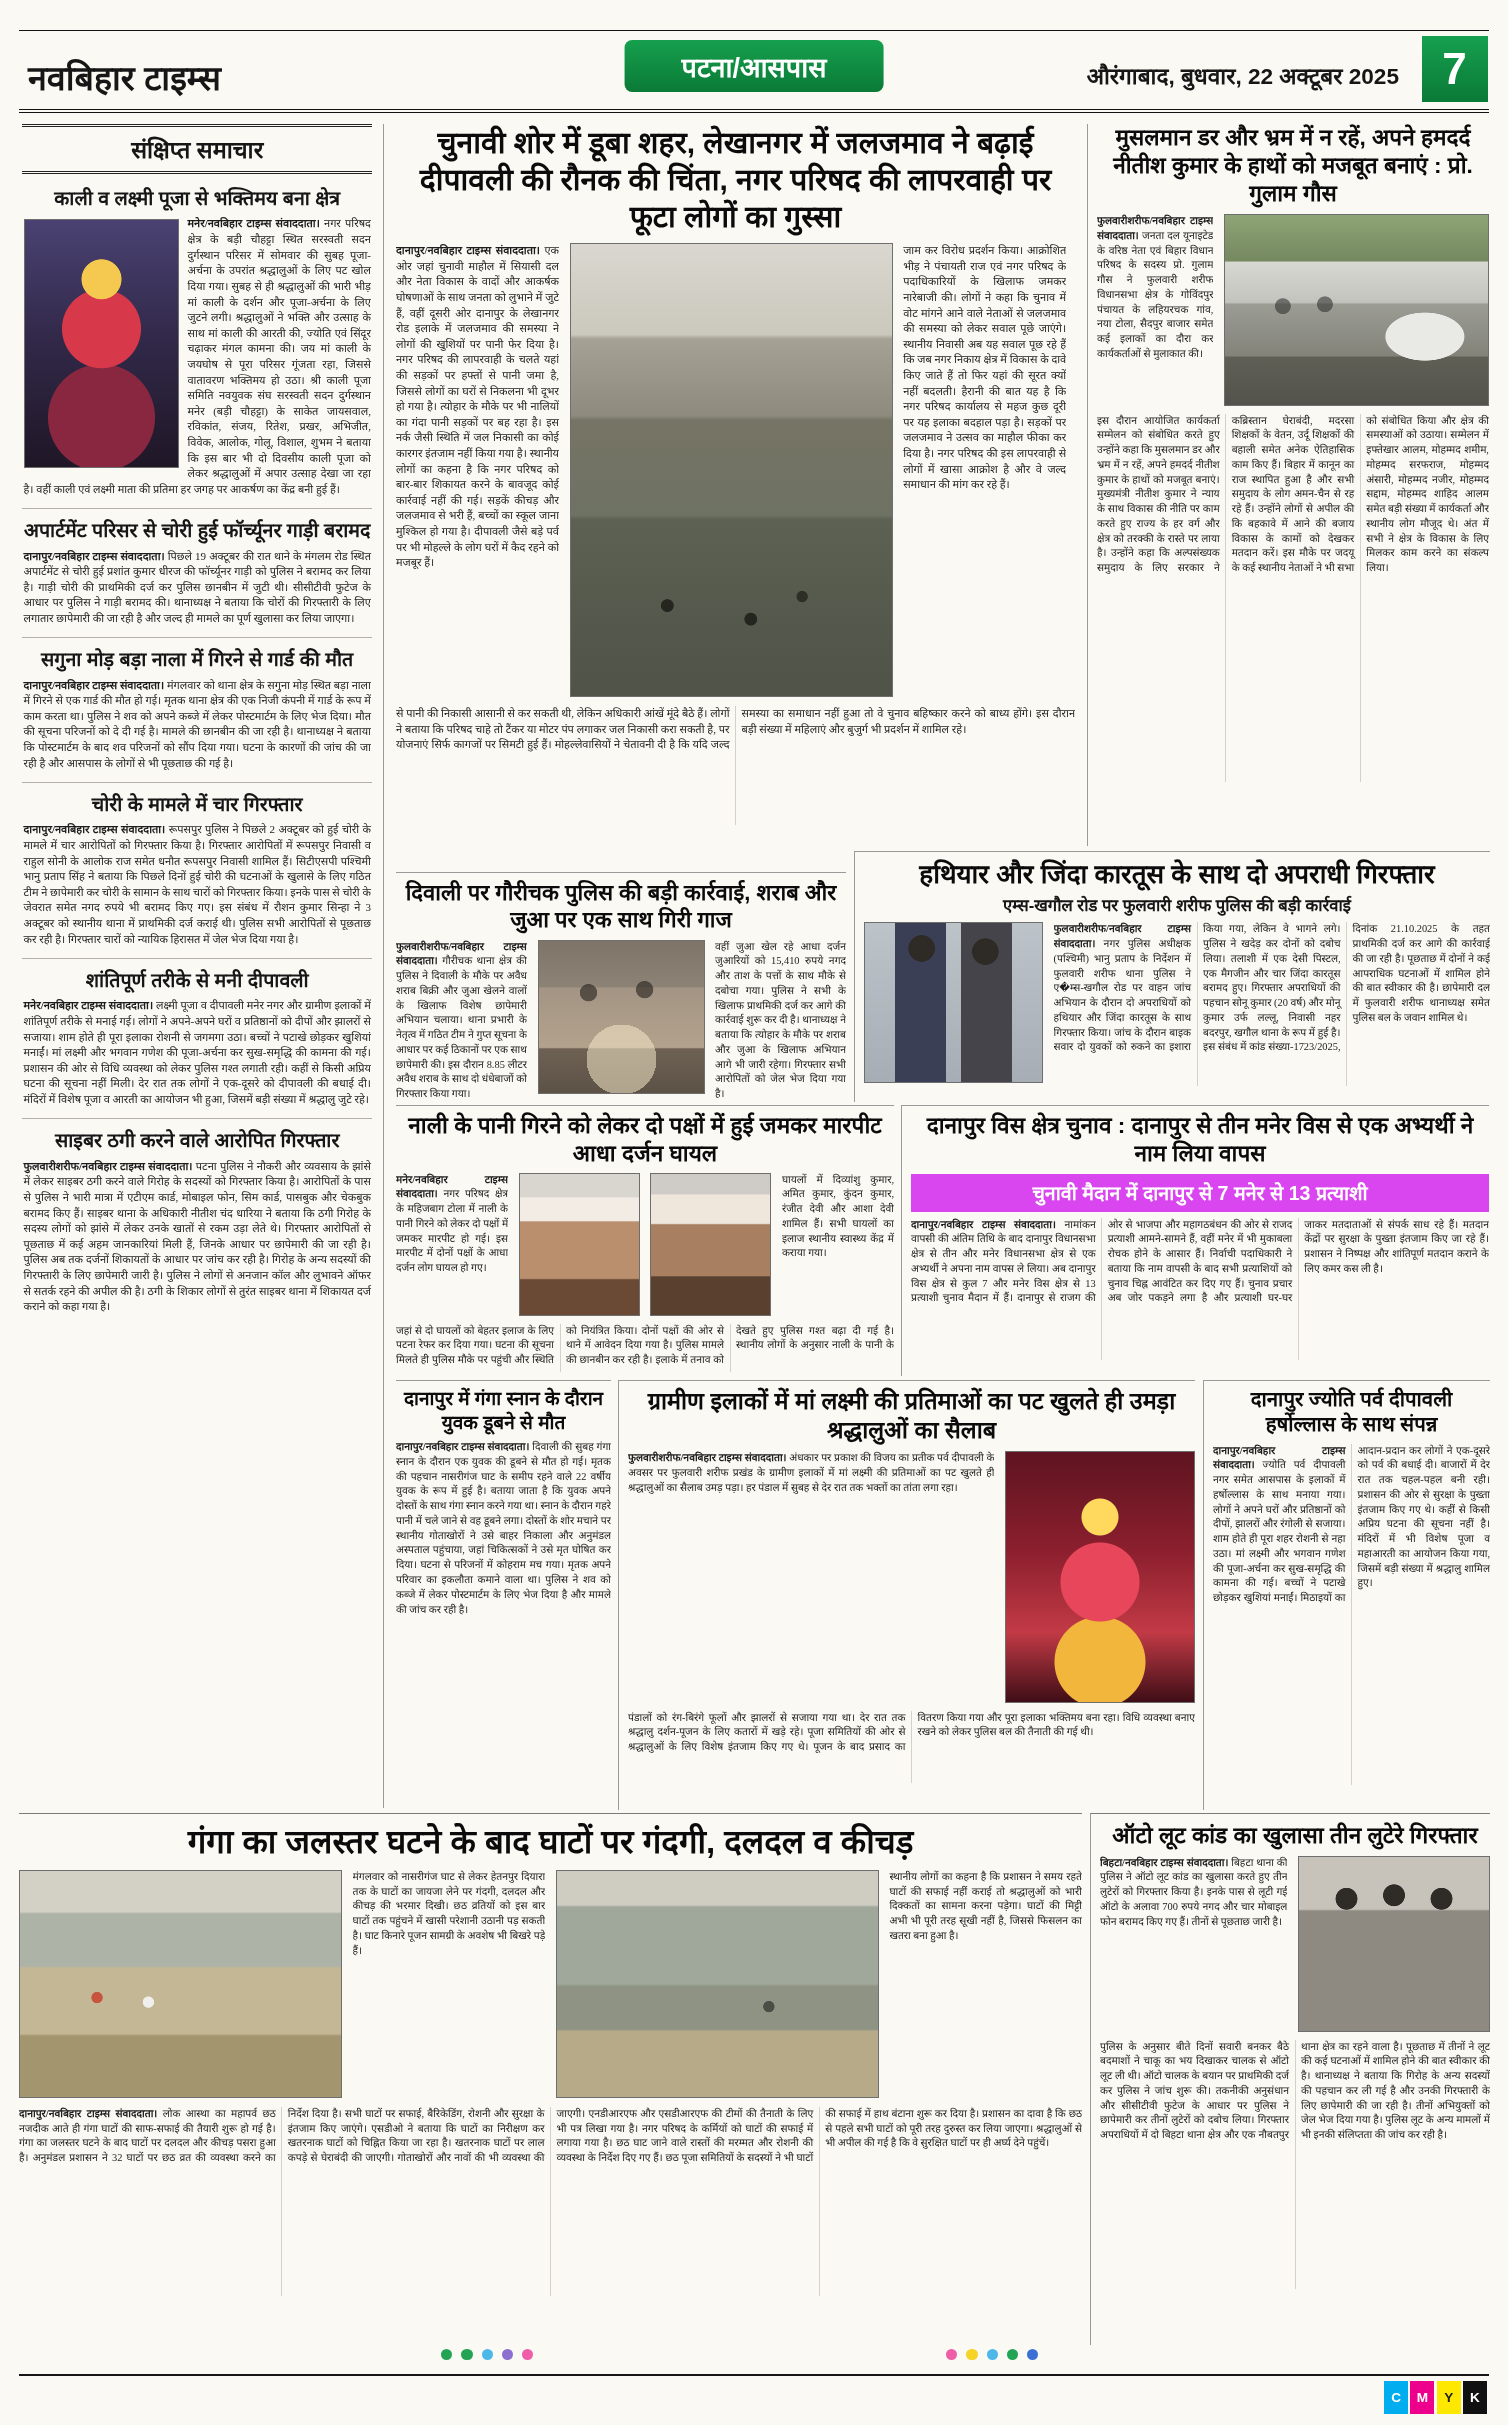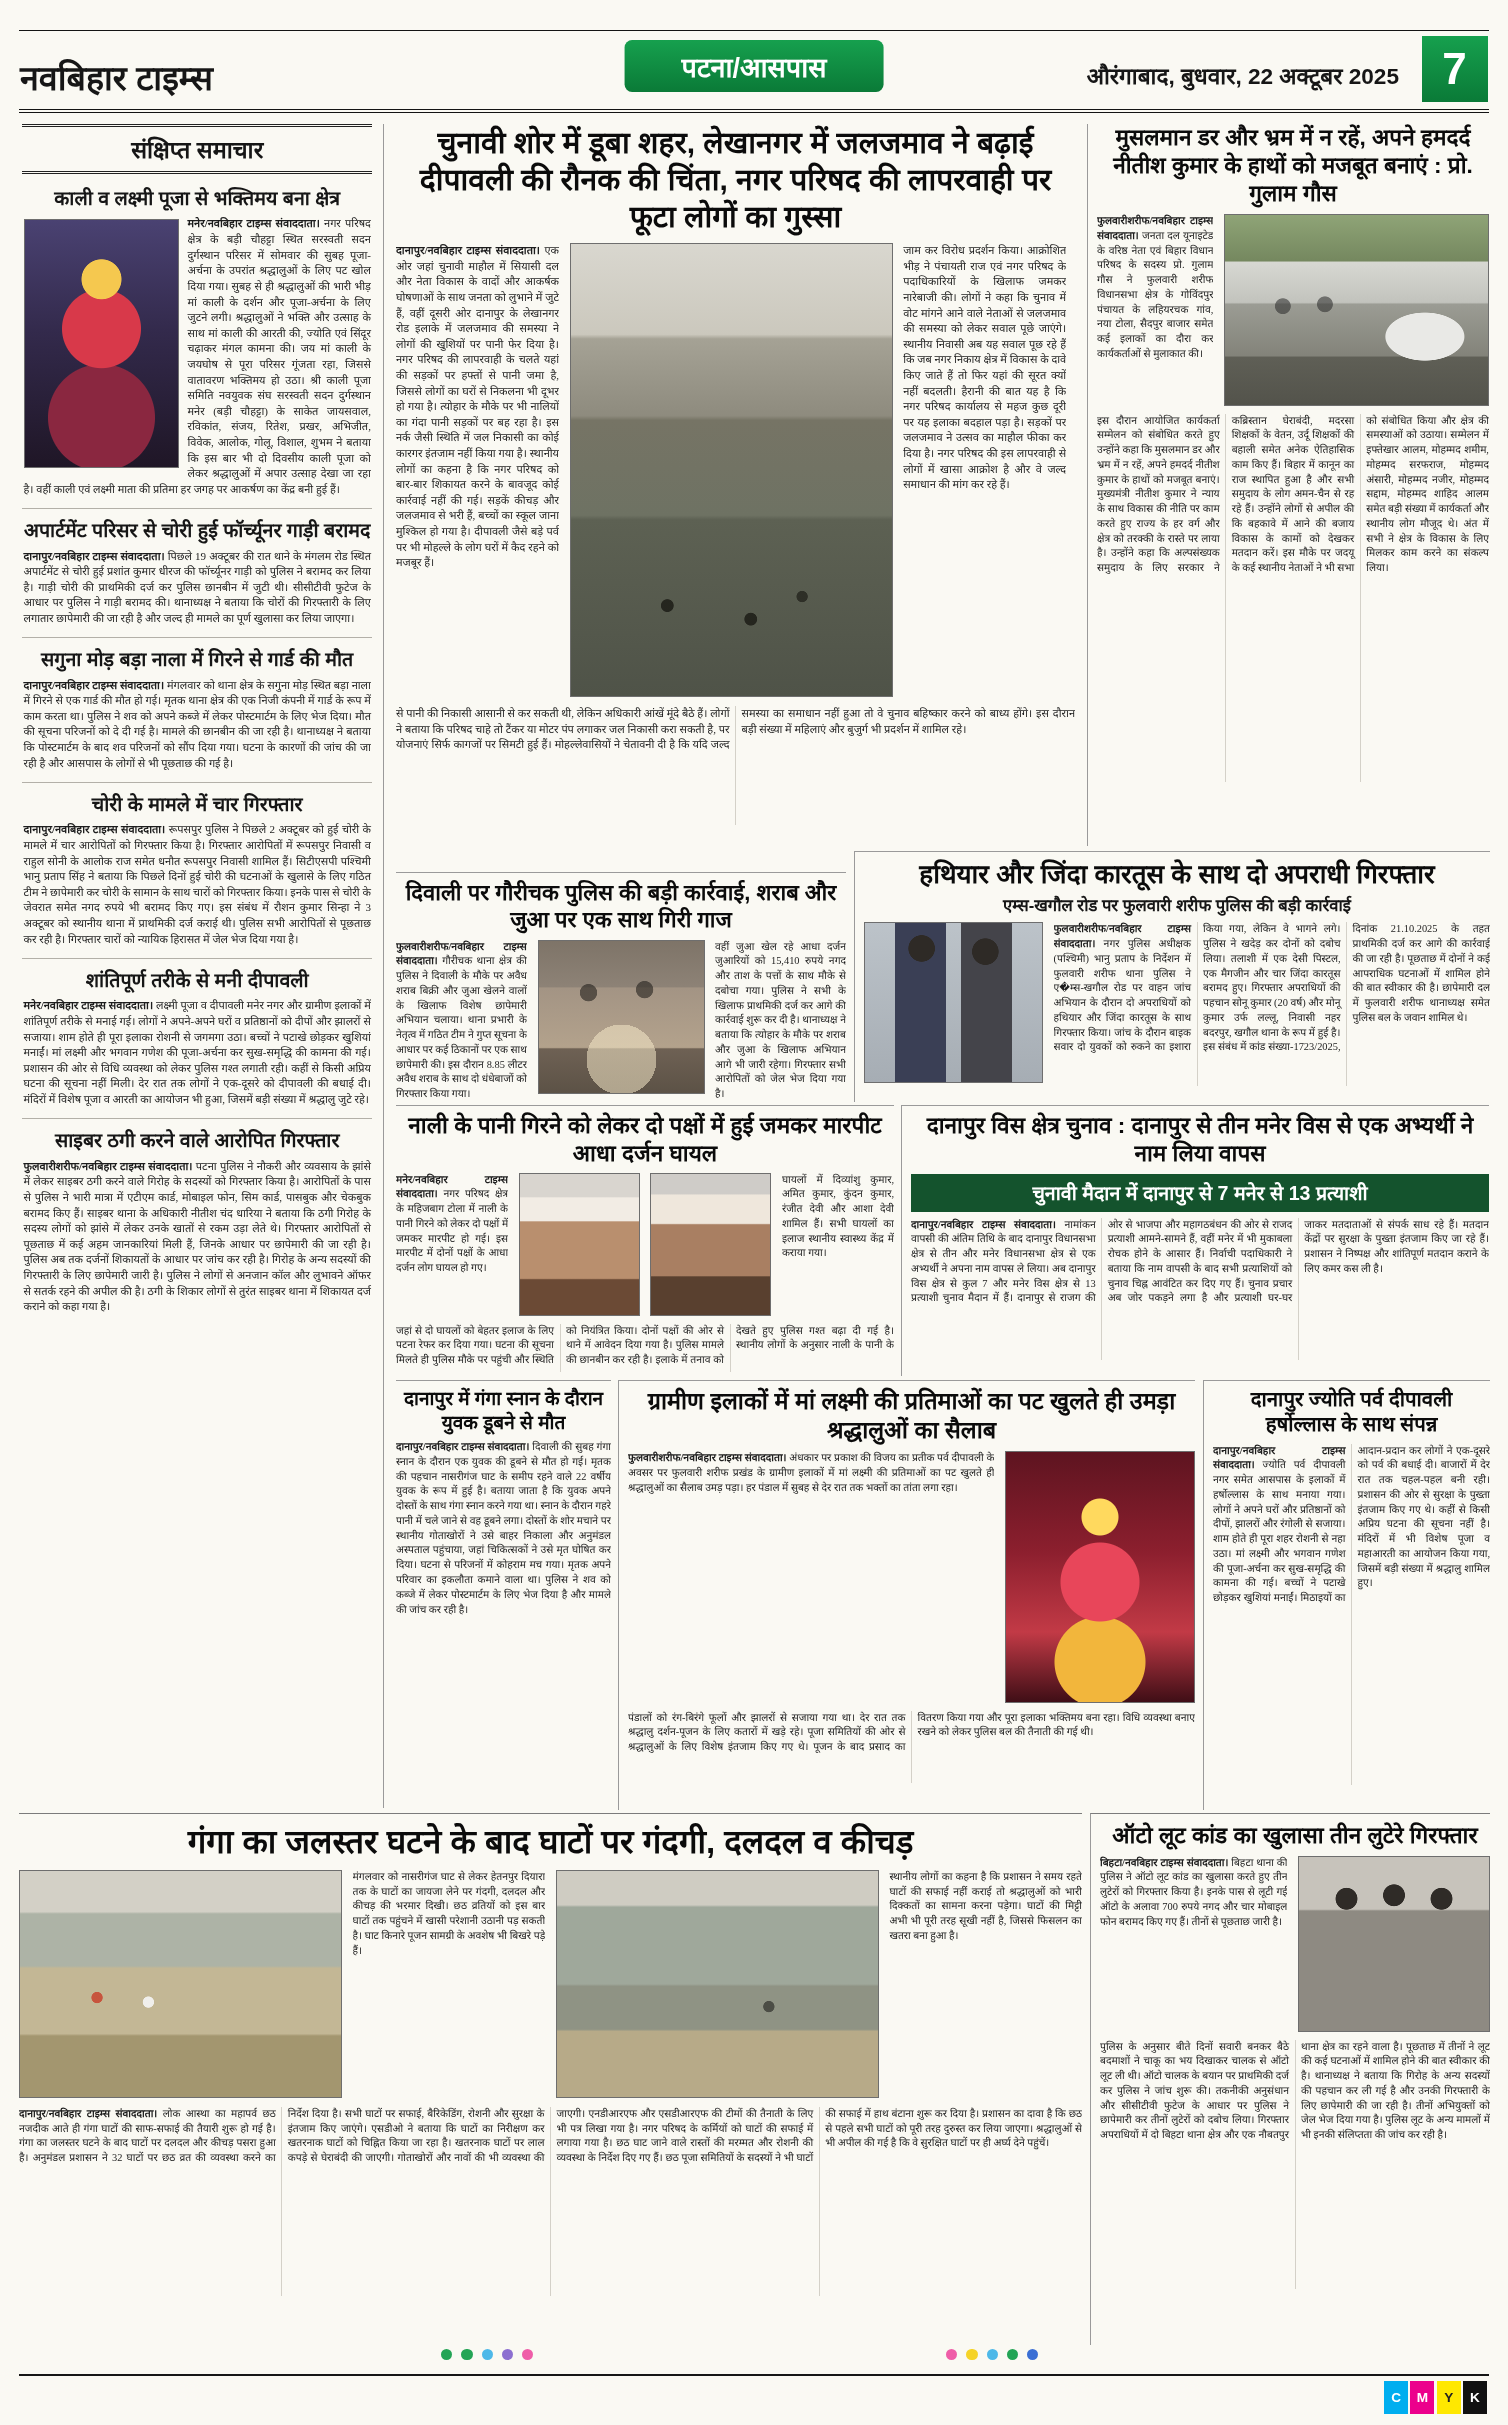--- a/index.html
+++ b/index.html
@@ -13,21 +13,21 @@
   .body{font-size:11px;line-height:1.42;text-align:justify;color:#1d1d1d;}
   .sm{font-size:10.4px;}
   .cols2{column-count:2;column-gap:12px;column-rule:0.8px solid #d4d1c8;}
   .cols3{column-count:3;column-gap:12px;column-rule:0.8px solid #d4d1c8;}
   .cols4{column-count:4;column-gap:12px;column-rule:0.8px solid #d4d1c8;}
   .row{display:flex;gap:10.6px;}
   .ph{border:0.8px solid #6e6e6e;flex-shrink:0;background:#9aa0a6;}
 
   
   #header{left:19px;top:30px;width:1470px;height:83px;border-top:1.5px solid #141414;border-bottom:4.5px double #141414;}
-  #masthead{left:1px;top:22.6px;font-size:34px;font-weight:bold;font-family:"Liberation Sans","DejaVu Sans",sans-serif;}
+  #masthead{left:9px;top:22.6px;font-size:34px;font-weight:bold;font-family:"Liberation Sans","DejaVu Sans",sans-serif;}
   #section-pill{left:50%;top:9px;transform:translateX(-50%);background:linear-gradient(180deg,#16a04e,#0a7a37);
       color:#fff;font-size:27px;font-weight:bold;padding:7.5px 57px;border-radius:7.5px;
       font-family:"Liberation Sans","DejaVu Sans",sans-serif;}
   #dateline{right:90px;top:29px;font-size:22.6px;font-weight:bold;font-family:"Liberation Sans","DejaVu Sans",sans-serif;}
   #pagenum{right:1.5px;top:4.5px;width:66px;height:66px;background:linear-gradient(180deg,#16a04e,#0a7a37);
       color:#fff;font-size:44px;font-weight:bold;display:flex;align-items:center;justify-content:center;
       font-family:"Liberation Sans","DejaVu Sans",sans-serif;}
 
   
   #brief{left:19px;top:124px;width:365px;height:1684px;border-right:0.8px solid #9a9a9a;padding:0 10.6px 0 3px;overflow:hidden;}
@@ -95,21 +95,21 @@
   .ph-injA{width:121px;height:143px;background:
       linear-gradient(180deg,#d9d5cf 0 16%, #f2ece4 17% 33%, #b98f6e 34% 74%, #6b4a35 75% 100%);}
   .ph-injB{width:121px;height:143px;background:
       linear-gradient(180deg,#cfccc8 0 14%, #efe7dc 15% 35%, #a97f62 36% 72%, #59402f 73% 100%);}
   .f-bottom{margin-top:6px;height:48px;overflow:hidden;}
 
   
   #election{left:901px;top:1105px;width:588px;height:271px;border-top:0.8px solid #9a9a9a;border-left:0.8px solid #9a9a9a;
       padding:6px 0 0 9px;overflow:hidden;}
   .e-hl{font-size:22.6px;margin-bottom:6px;}
-  .e-banner{background:#14532d;color:#fff;font-size:19.6px;font-weight:bold;text-align:center;
+  .e-banner{background:#d946ef;color:#fff;font-size:19.6px;font-weight:bold;text-align:center;
       padding:5.3px 3px;margin-bottom:6px;font-family:"Liberation Sans","DejaVu Sans",sans-serif;}
   .e-body{height:142px;overflow:hidden;}
 
   
   #drowning{left:396px;top:1380px;width:215px;height:430px;border-top:0.8px solid #9a9a9a;padding-top:6px;overflow:hidden;}
   .d-hl{font-size:19px;margin-bottom:6px;}
   .d-body{height:332px;overflow:hidden;}
 
   
   #idols{left:618px;top:1380px;width:577px;height:430px;border-top:0.8px solid #9a9a9a;border-left:0.8px solid #9a9a9a;

